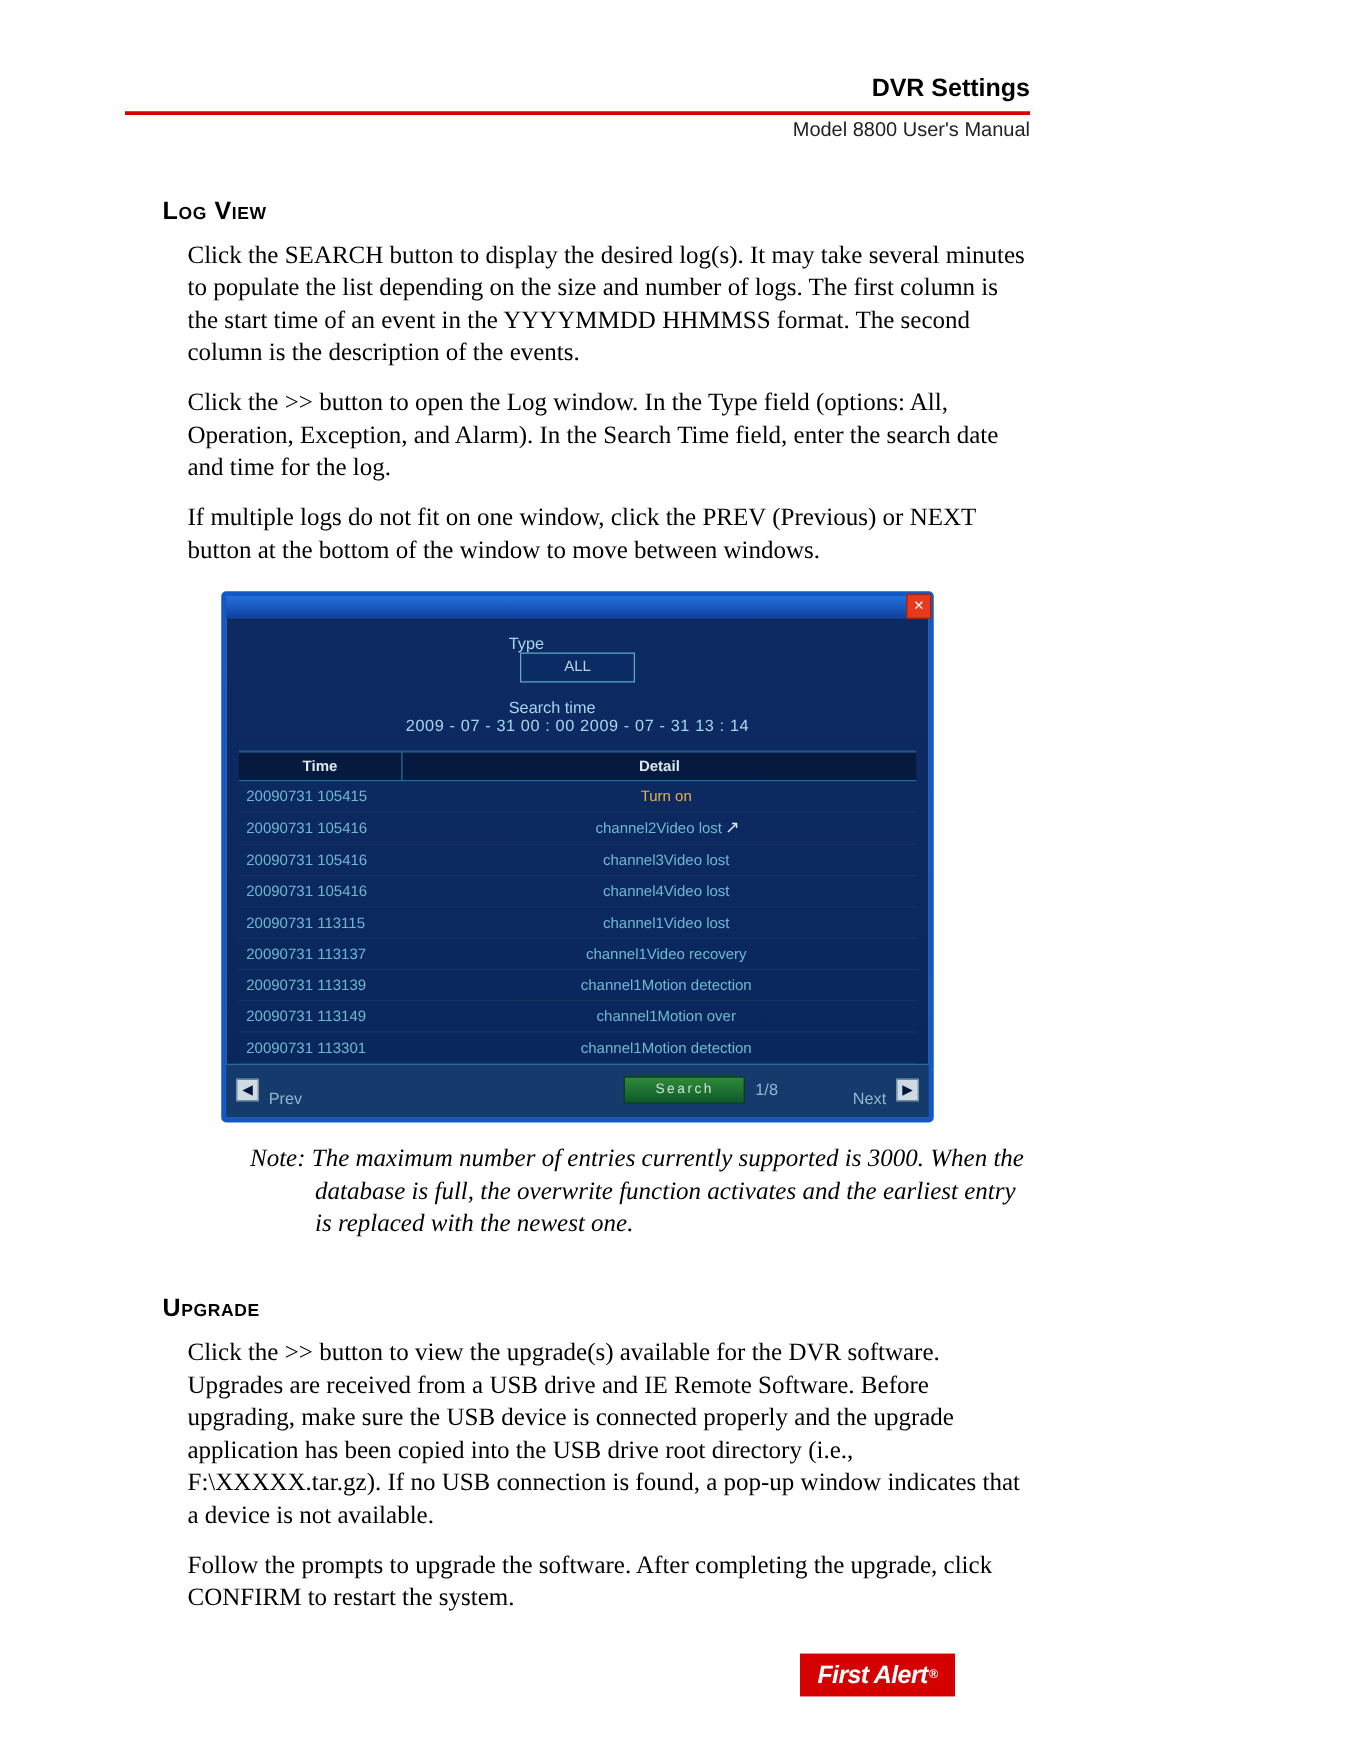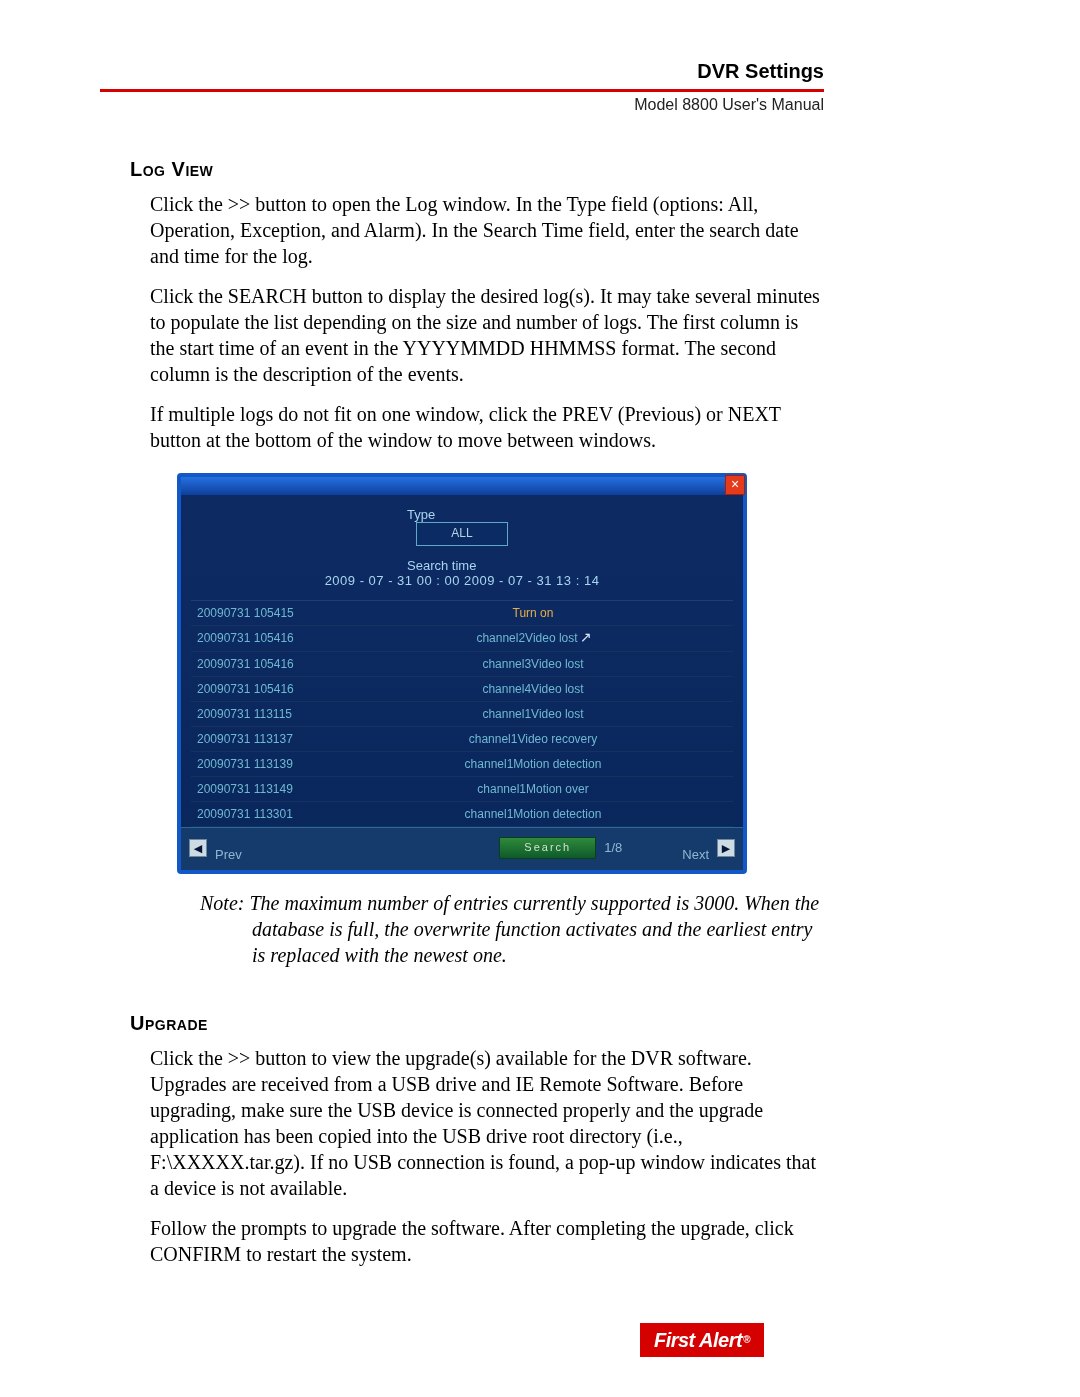--- a/index.html
+++ b/index.html
@@ -255,40 +255,44 @@
 
 <div class="page">
 
   <div class="header-right">
     <div class="header-title">DVR Settings</div>
     <hr class="red-rule">
     <div class="subtitle">Model 8800 User's Manual</div>
   </div>
 
   <div class="section-heading">Log View</div>
+  <p class="body-text">Click the SEARCH button to display the desired log(s). It may take several minutes to populate the list depending on the size and number of logs. The first column is the start time of an event in the YYYYMMDD HHMMSS format. The second column is the description of the events.</p>
   <p class="body-text">Click the &gt;&gt; button to open the Log window. In the Type field (options: All, Operation, Exception, and Alarm). In the Search Time field, enter the search date and time for the log.</p>
-  <p class="body-text">Click the SEARCH button to display the desired log(s). It may take several minutes to populate the list depending on the size and number of logs. The first column is the start time of an event in the YYYYMMDD HHMMSS format. The second column is the description of the events.</p>
   <p class="body-text">If multiple logs do not fit on one window, click the PREV (Previous) or NEXT button at the bottom of the window to move between windows.</p>
 
   <div class="dvr-wrap">
     <div class="dvr">
       <div class="dvr-topbar">
         <div class="dvr-close">×</div>
       </div>
       <div class="dvr-body">
         <div class="dvr-row">
           <div class="dvr-label">Type</div>
           <div class="dvr-select">ALL</div>
         </div>
         <div class="dvr-row">
           <div class="dvr-label">Search time</div>
           <div class="dvr-search-values">2009 - 07 - 31   00 : 00       2009 - 07 - 31   13 : 14</div>
         </div>
 
         <div class="dvr-table">
+          <div class="dvr-thead">
+            <div class="th-time">Time</div>
+            <div class="th-detail">Detail</div>
+          </div>
           <div class="dvr-rows" id="dvr-rows">
               <div class="drow hl">
                 <div class="c-time">20090731 105415</div>
                 <div class="c-detail">Turn on</div>
               </div>
               <div class="drow">
                 <div class="c-time">20090731 105416</div>
                 <div class="c-detail">channel2Video lost<span class="cursor"></span></div>
               </div>
               <div class="drow">

